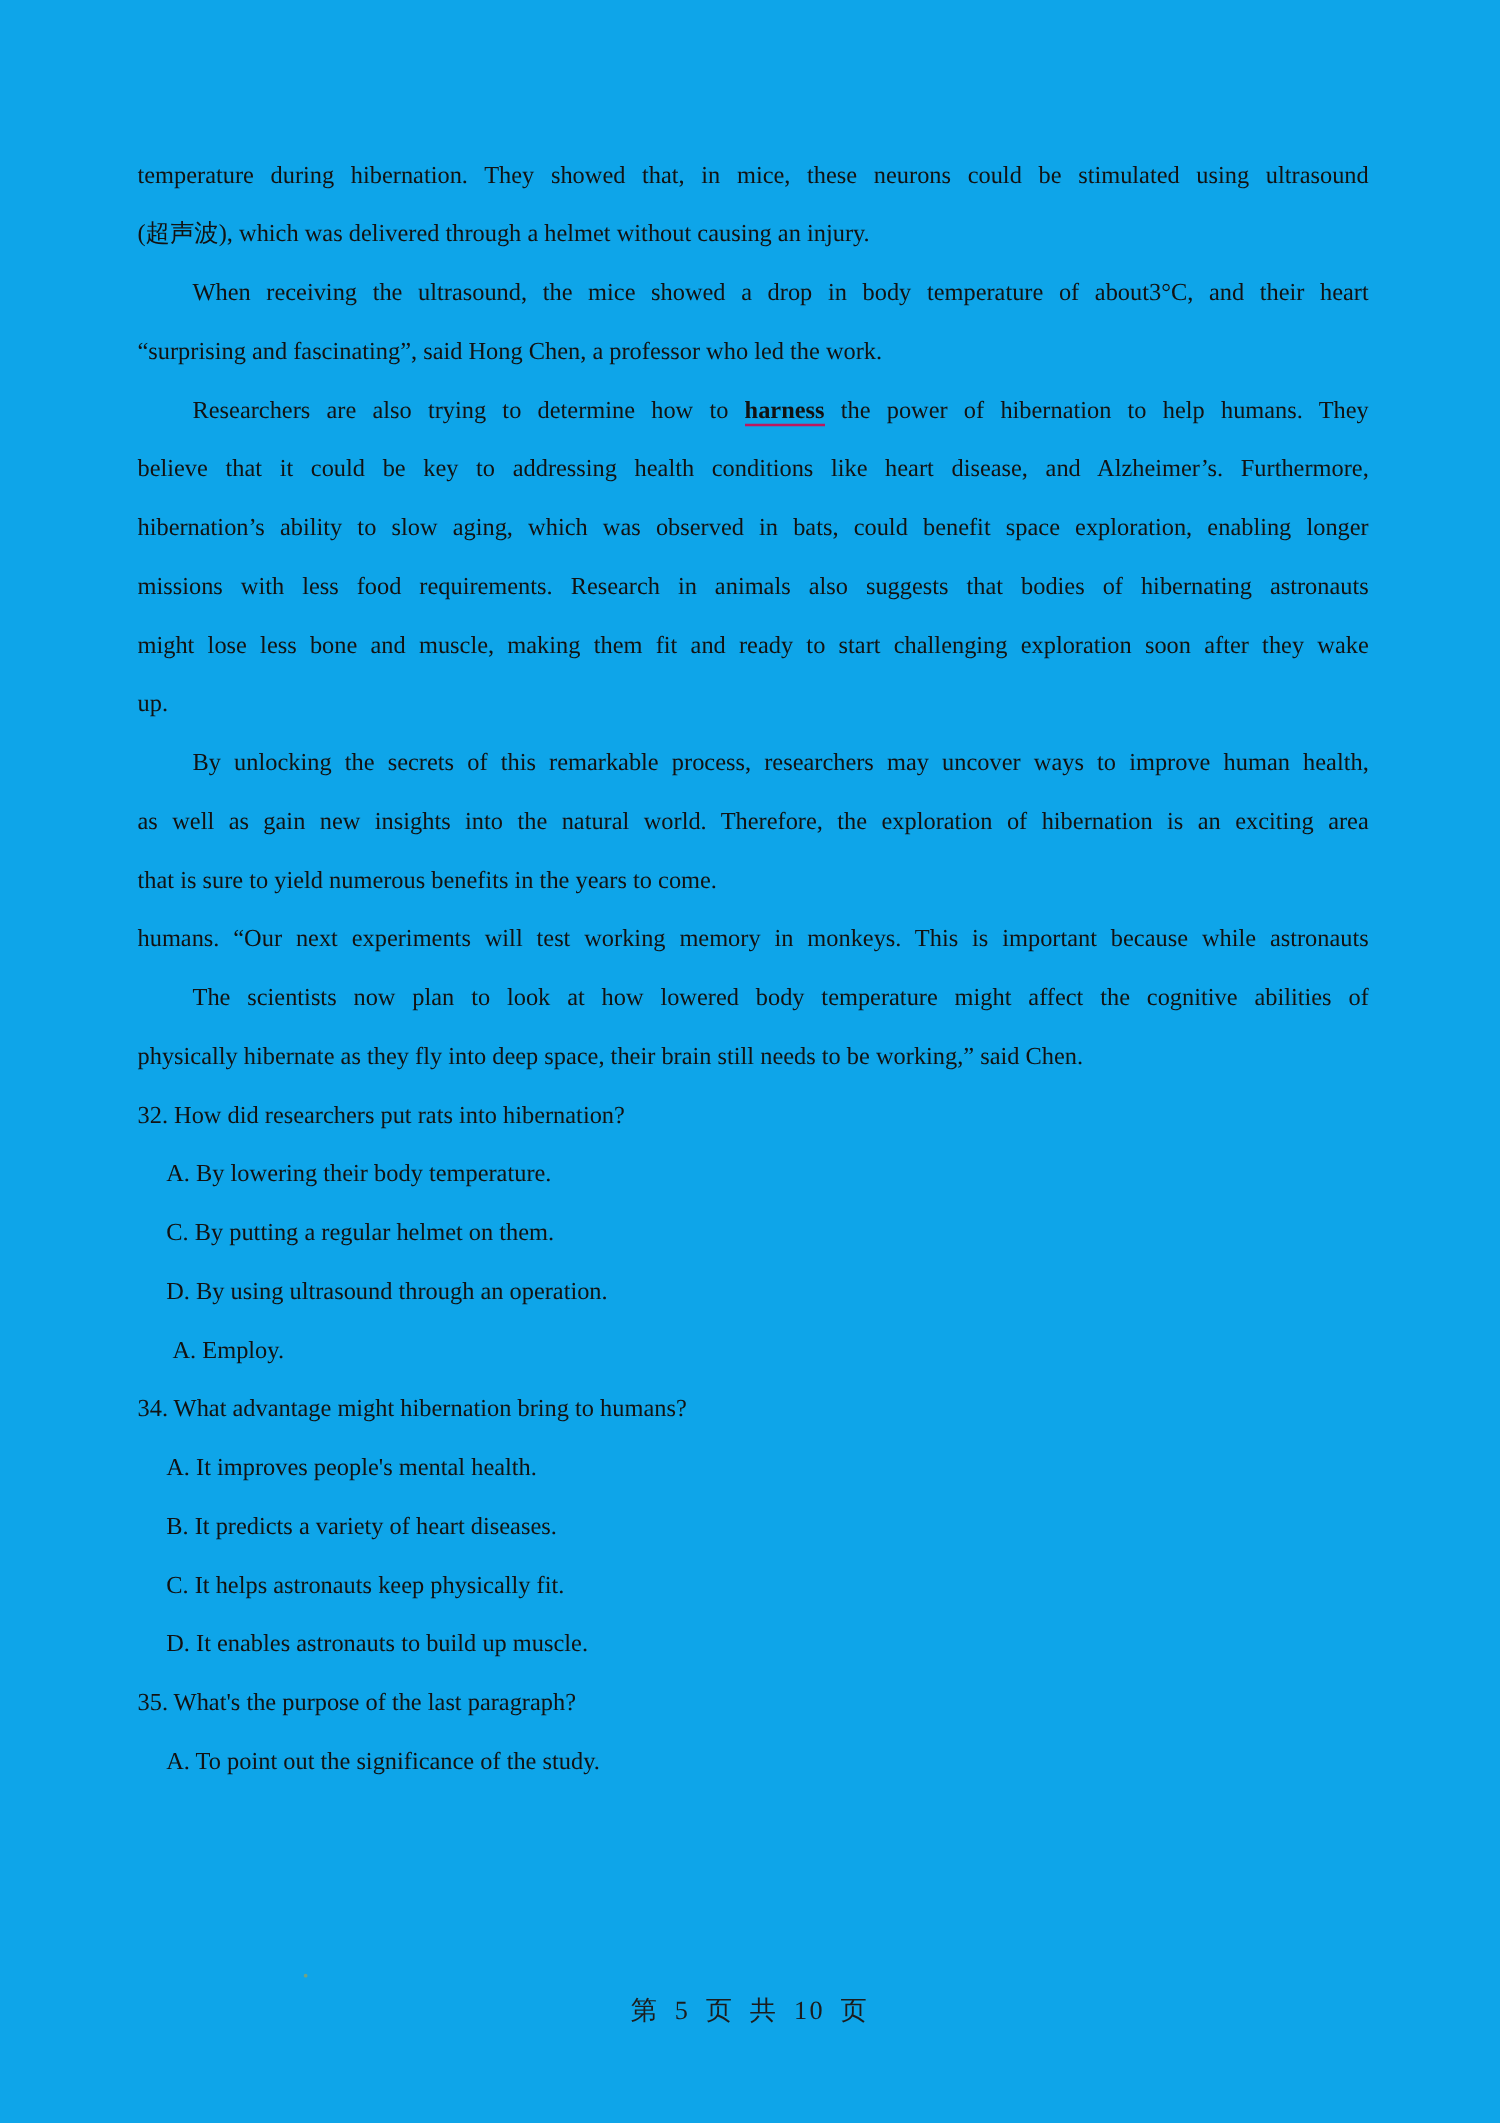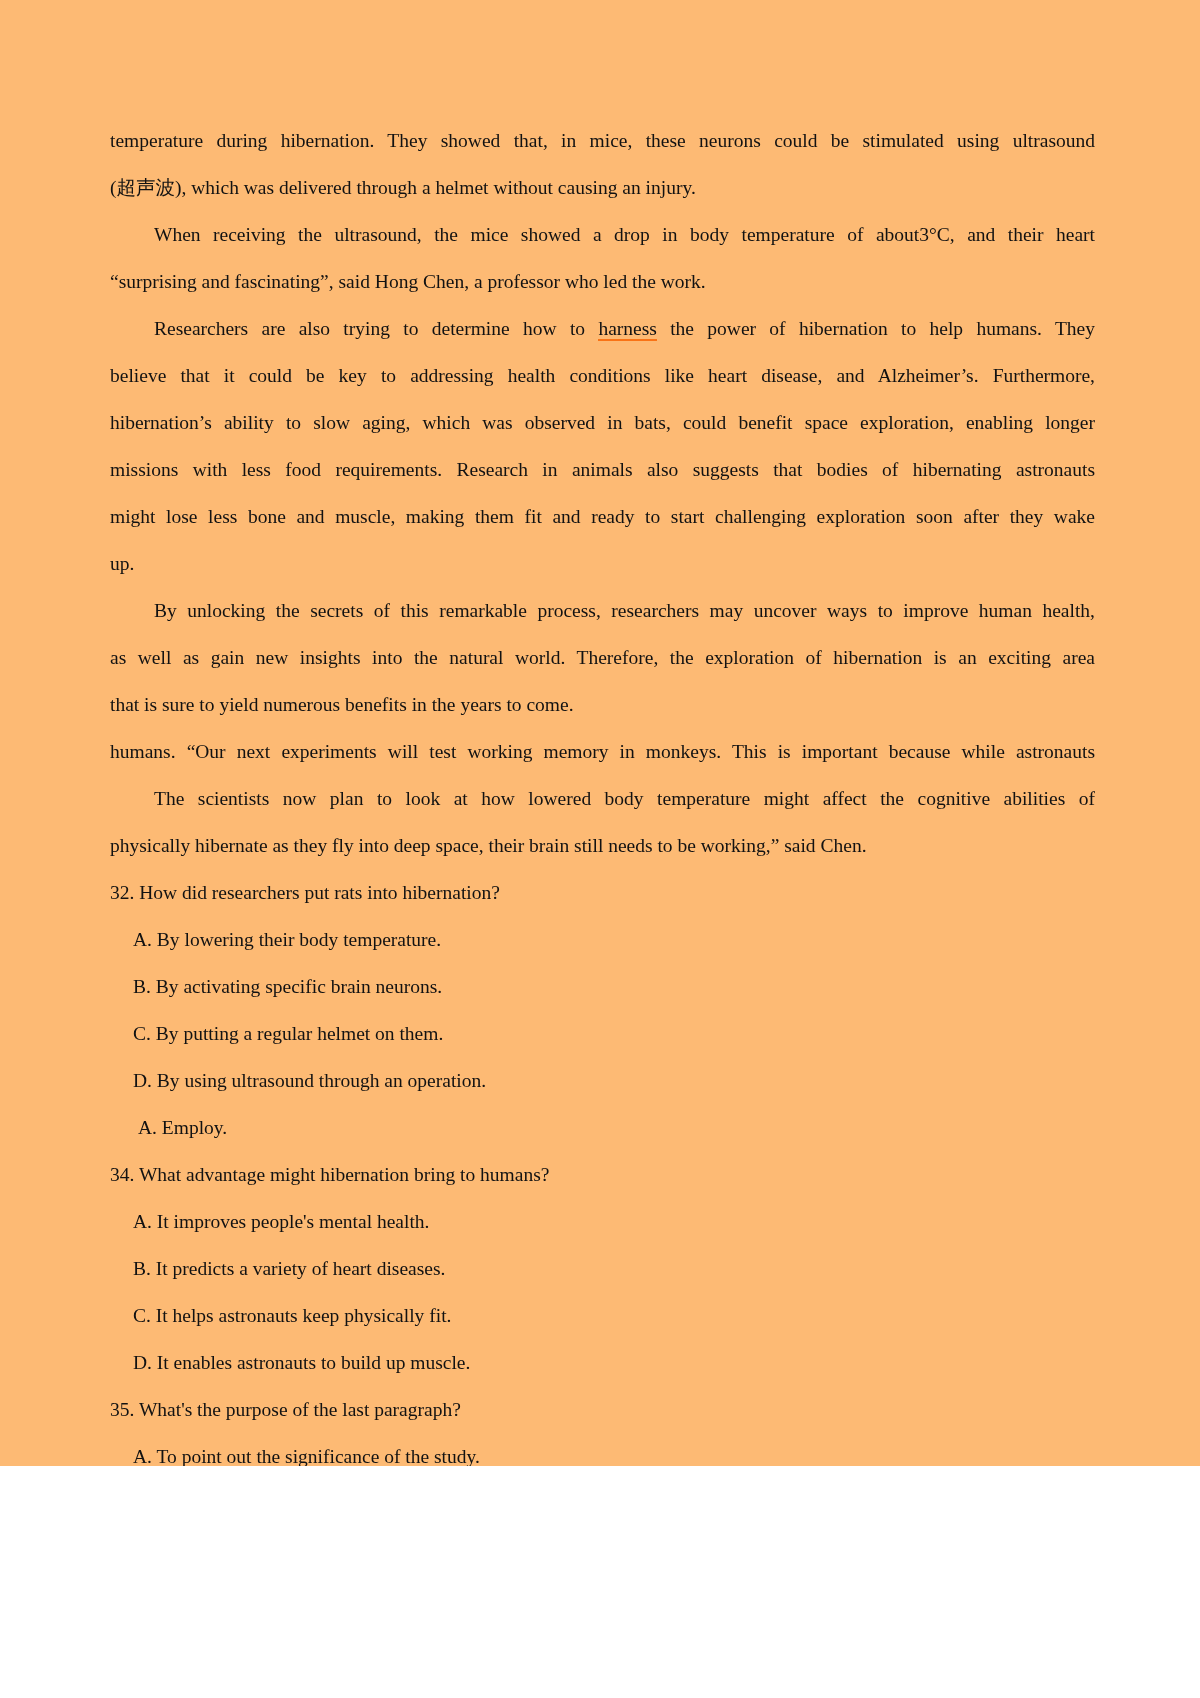--- a/index.html
+++ b/index.html
@@ -1,21 +1,21 @@
 <!DOCTYPE html>
 <html><head>
 <meta charset="utf-8">
 <title>Exam Page</title>
 <style>
   html, body { margin: 0; padding: 0; background: #ffffff; }
   .page {
     position: relative;
     width: 1200px;
-    height: 1466px;
-    background: #fdba74;
+    height: 1698px;
+    background: #0ea5e9;
     color: #121212;
     font-family: "Liberation Serif", "DejaVu Serif", serif;
     overflow: hidden;
   }
   .content {
     position: absolute;
     left: 110px;
     top: 117px;
     width: 985px;
   }
@@ -27,22 +27,22 @@
     text-align: left;
   }
   
   .jl {
     text-align: justify;
     text-align-last: justify;
   }
   .ind { text-indent: 44px; }
   .opt { padding-left: 23px; }
   .kw {
-    font-weight: normal;
-    border-bottom: 2px solid #f97316;
+    font-weight: bold;
+    border-bottom: 2px solid #be185d;
   }
   .opt-row {
     display: flex;
     padding-left: 28px;
     flex-direction: column;
   }
   .oc { display: inline-block; }
   .oc-a { width: 168px; }
   .oc-b { width: 157px; }
   .oc-c { width: 185px; }
@@ -90,21 +90,20 @@
     <div class="ln jl ind">By unlocking the secrets of this remarkable process, researchers may uncover ways to improve human health,</div>
     <div class="ln jl">as well as gain new insights into the natural world. Therefore, the exploration of hibernation is an exciting area</div>
     <div class="ln">that is sure to yield numerous benefits in the years to come.</div>
 
     <div class="ln jl">humans. “Our next experiments will test working memory in monkeys. This is important because while astronauts</div>
     <div class="ln jl ind">The scientists now plan to look at how lowered body temperature might affect the cognitive abilities of</div>
     <div class="ln">physically hibernate as they fly into deep space, their brain still needs to be working,” said Chen.</div>
 
     <div class="ln">32. How did researchers put rats into hibernation?</div>
     <div class="ln opt">A. By lowering their body temperature.</div>
-    <div class="ln opt">B. By activating specific brain neurons.</div>
     <div class="ln opt">C. By putting a regular helmet on them.</div>
     <div class="ln opt">D. By using ultrasound through an operation.</div>
 
     <div class="ln opt-row">
       <span class="oc oc-a">A. Employ.</span>
       <span class="oc oc-b">B. Challenge.</span>
       <span class="oc oc-c">C. Overlook.</span>
       <span class="oc">D. Discover.</span>
     </div>
 

